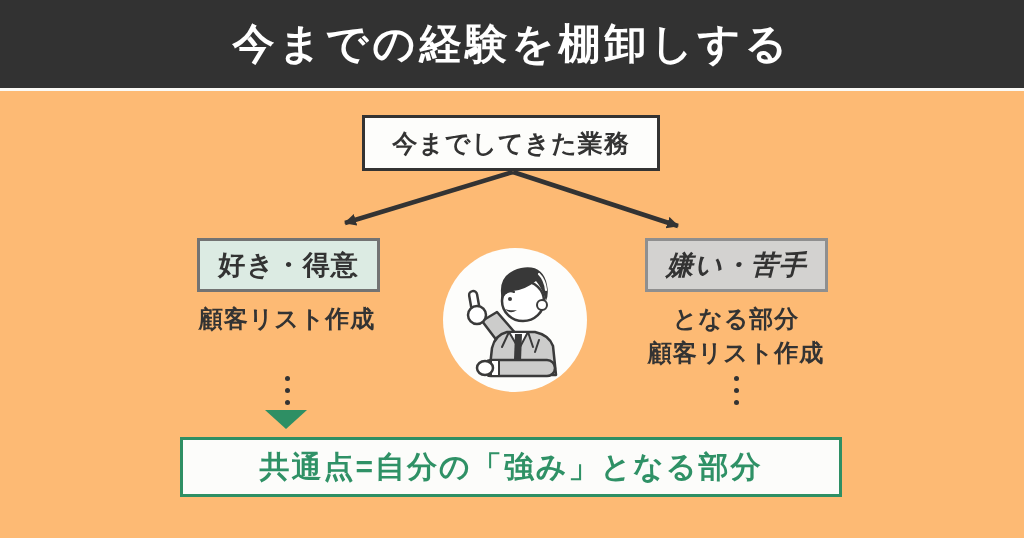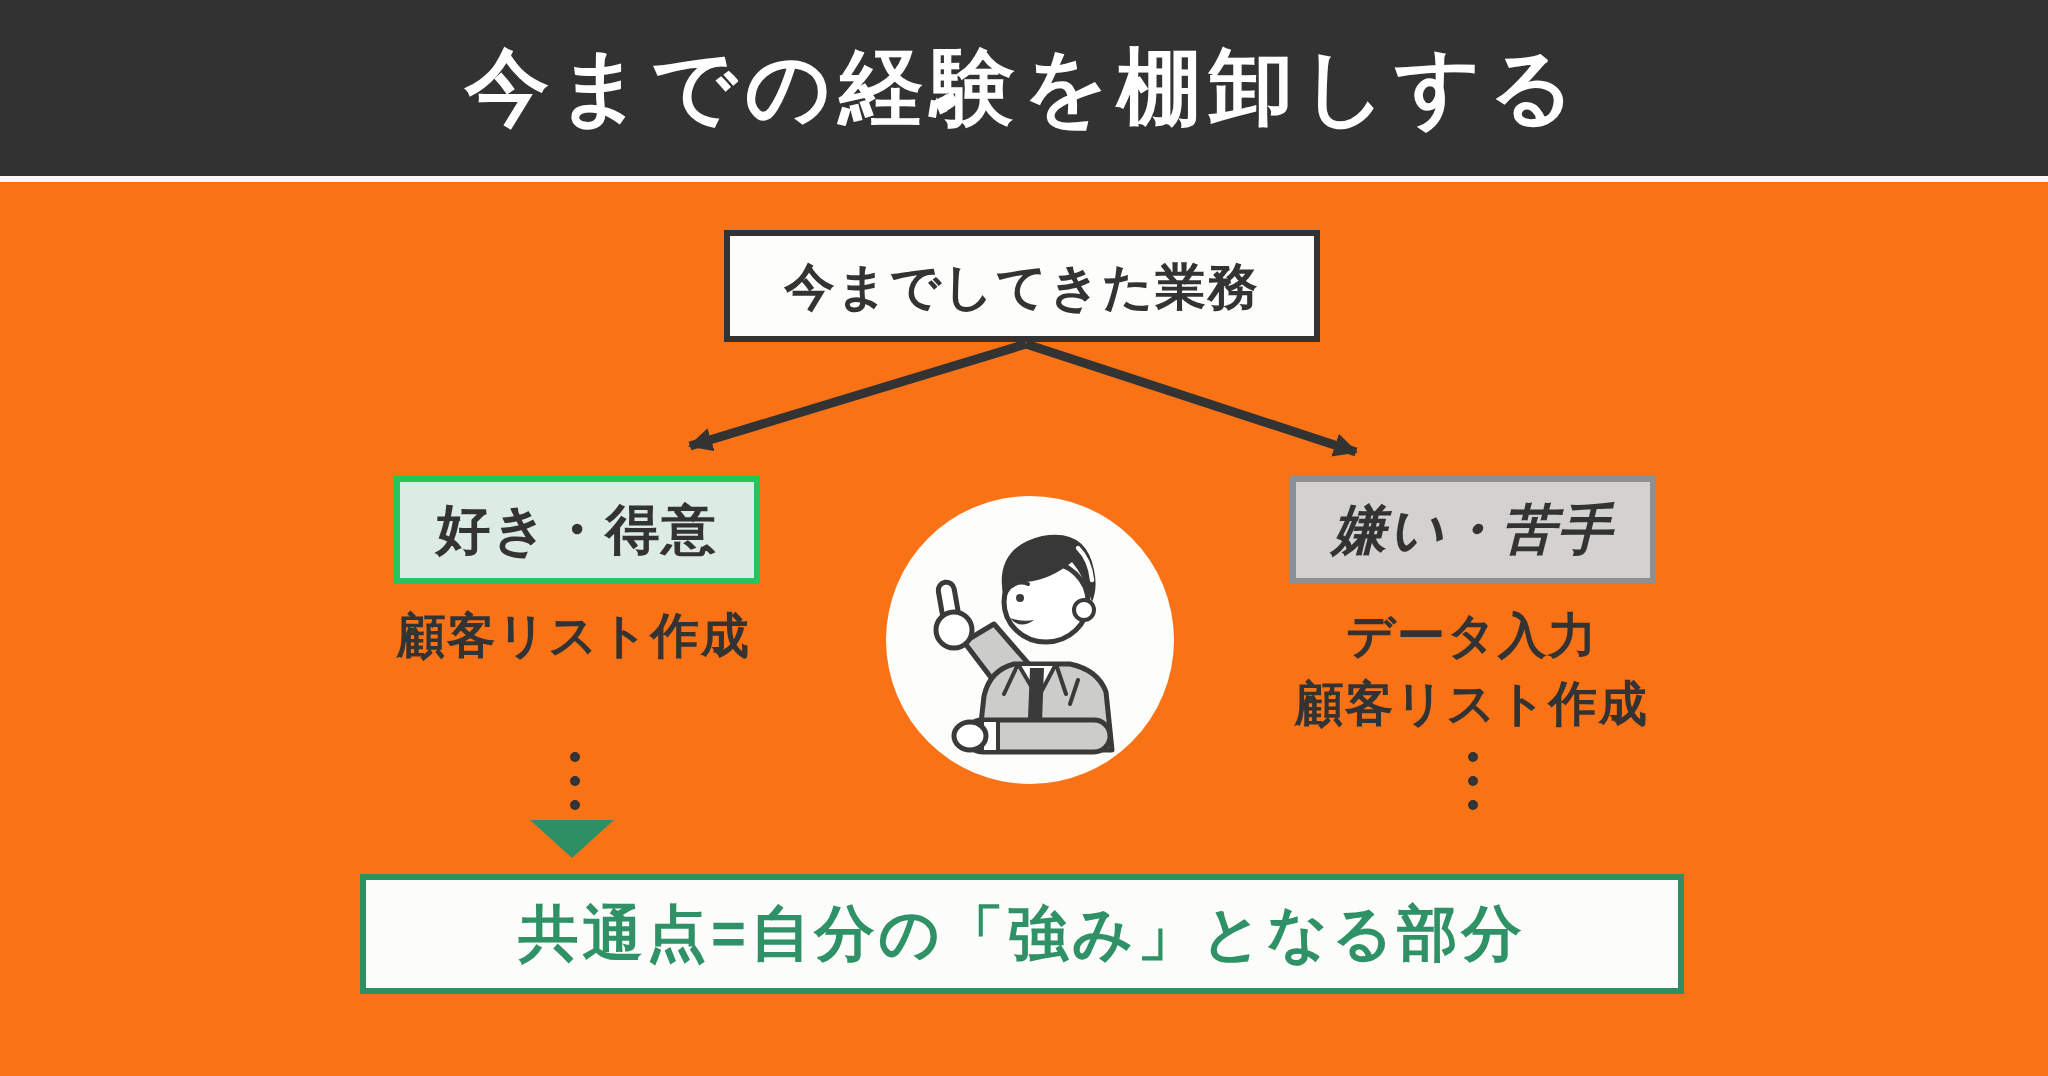--- a/index.html
+++ b/index.html
@@ -3,21 +3,21 @@
 <meta charset="utf-8">
 <style>
   html,body{margin:0;padding:0;}
   body{
     font-family:"Liberation Sans","DejaVu Sans",sans-serif;
     background:#e9e8e2;
   }
   .stage{
     position:relative;
     width:1024px;height:538px;
-    background:#f97316;
+    background:#fdba74;
     overflow:hidden;
     font-weight:bold;
     color:#333333;
   }
   
   .header{
     position:absolute;left:0;top:0;width:1024px;height:88px;
     background:#323232;
     display:flex;align-items:center;justify-content:center;
   }
@@ -45,21 +45,21 @@
     pointer-events:none;
   }
   
   .branch-title{
     position:absolute;top:238px;width:177px;height:48px;
     display:flex;align-items:center;justify-content:center;
     font-size:27px;letter-spacing:1px;
   }
   .branch-title.left{
     left:197px;
-    background:#dcebe3;border:3px solid #22c55e;font-family:Liberation Serif, serif;
+    background:#dcebe3;border:3px solid #737373;font-family:Liberation Serif, serif;
   }
   .branch-title.right{
     left:645px;
     background:#d3d2d0;border:3px solid #8f8f8f;font-style:italic;
   }
   
   .branch-items{
     position:absolute;top:302px;width:260px;
     text-align:center;font-size:24px;letter-spacing:1px;
   }
@@ -87,21 +87,21 @@
   }
   
   .figure-circle{
     position:absolute;left:443px;top:248px;width:144px;height:144px;
   }
   
   .conclusion-box{
     position:absolute;left:180px;top:437px;width:656px;height:54px;
     background:#fcfcfa;border:3px solid #2e8f64;
     display:flex;align-items:center;justify-content:center;
-    color:#2f9166;font-size:30px;letter-spacing:2px;font-family:Liberation Mono, monospace;
+    color:#2f9166;font-size:30px;letter-spacing:2px;
   }
 </style>
 </head>
 <body>
 
 <div class="stage">
 
   <div class="header">
     <h1>今までの経験を棚卸しする</h1>
   </div>
@@ -130,21 +130,21 @@
   <div class="dots left">
     <span class="dot"></span>
     <span class="dot"></span>
     <span class="dot"></span>
   </div>
 
   <div class="branch-title right">
     <span>嫌い・苦手</span>
   </div>
   <div class="branch-items right">
-    <div class="item">データ入力</div>
+    <div class="item">となる部分</div>
     <div class="item">顧客リスト作成</div>
   </div>
   <div class="dots right">
     <span class="dot"></span>
     <span class="dot"></span>
     <span class="dot"></span>
   </div>
 
   <div class="down-triangle"></div>
 

